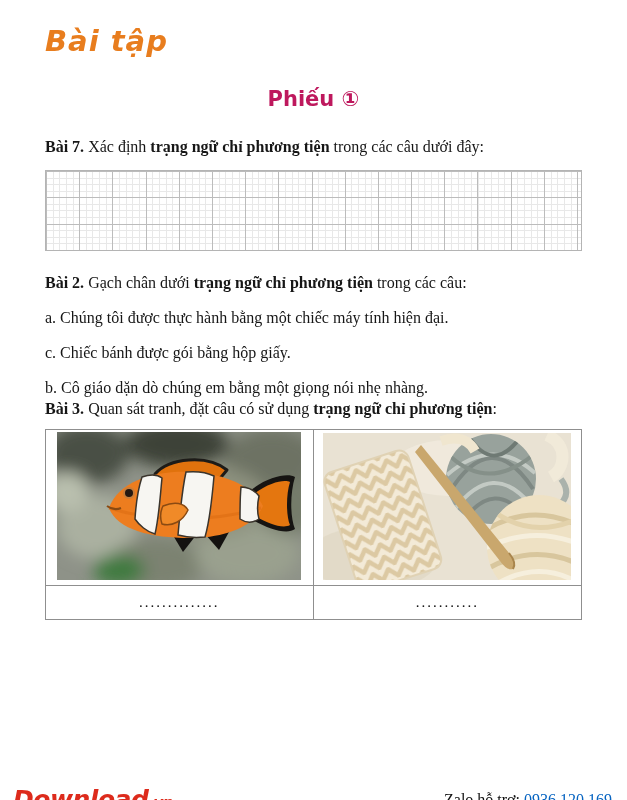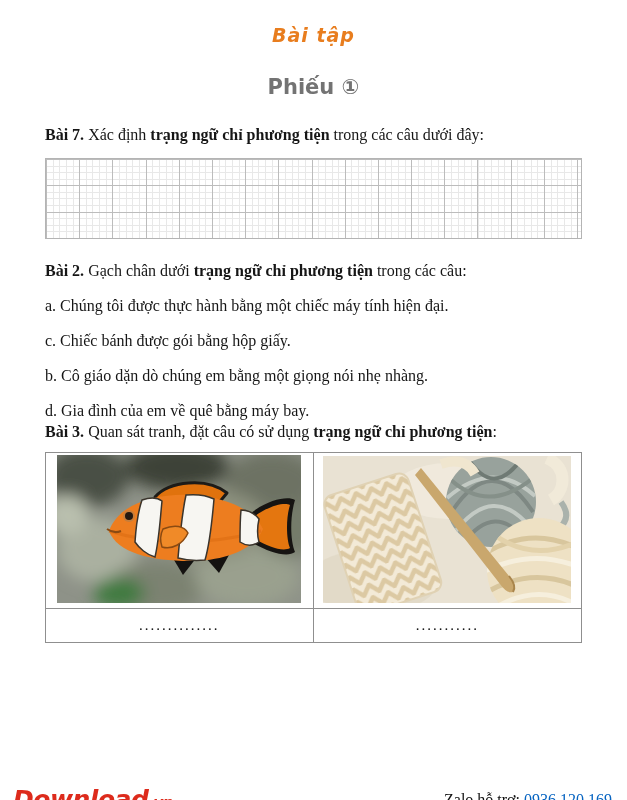--- a/index.html
+++ b/index.html
@@ -9,35 +9,35 @@
     background: #ffffff;
     font-family: "Liberation Serif", serif;
     font-size: 16px; color: #161616;
     overflow: hidden;
   }
   .page { width: 627px; height: 800px; position: relative; }
   .content { padding: 0 45px; }
 
   .doc-title {
     margin: 24px 0 16px;
-    text-align: center;
+    text-align: left;
     font-family: "DejaVu Sans", sans-serif;
     font-style: italic;
     font-weight: bold;
-    font-size: 19px;
+    font-size: 29px;
     letter-spacing: 1px;
     color: #e87d1e;
   }
   .sheet-label {
     margin: 29px 0 0;
     text-align: center;
     font-family: "DejaVu Sans", sans-serif;
     font-weight: bold;
     font-size: 21px;
-    color: #737373;
+    color: #be185d;
   }
 
   .para { margin: 16px 0 0; line-height: 19px; }
   .b { font-weight: bold; }
 
   .ex1-head { margin-top: 26px; }
   .ex2-head { margin-top: 22px; }
   .ex3-head { margin-top: 2px; }
 
   .writing-grid {
@@ -105,21 +105,20 @@
     <div class="sheet-label">Phiếu ①</div>
 
     <p class="para ex1-head"><span class="b">Bài 7.</span><span> Xác định </span><span class="b">trạng ngữ chỉ phương tiện</span><span> trong các câu dưới đây:</span></p>
 
     <div class="writing-grid"></div>
 
     <p class="para ex2-head"><span class="b">Bài 2.</span><span> Gạch chân dưới </span><span class="b">trạng ngữ chỉ phương tiện</span><span> trong các câu:</span></p>
     <p class="para">a. Chúng tôi được thực hành bằng một chiếc máy tính hiện đại.</p>
     <p class="para">c. Chiếc bánh được gói bằng hộp giấy.</p>
     <p class="para">b. Cô giáo dặn dò chúng em bằng một giọng nói nhẹ nhàng.</p>
-    <p class="para">d. Gia đình của em về quê bằng máy bay.</p>
 
     <p class="para ex3-head"><span class="b">Bài 3.</span><span> Quan sát tranh, đặt câu có sử dụng </span><span class="b">trạng ngữ chỉ phương tiện</span><span>:</span></p>
 
     <div class="answer-table">
       <div class="img-cell left">
 
         <svg class="photo" width="244" height="148" viewBox="0 0 244 148">
           <defs>
             <filter id="bgblur" x="-30%" y="-30%" width="160%" height="160%">
                 <feGaussianBlur stdDeviation="8"></feGaussianBlur>

